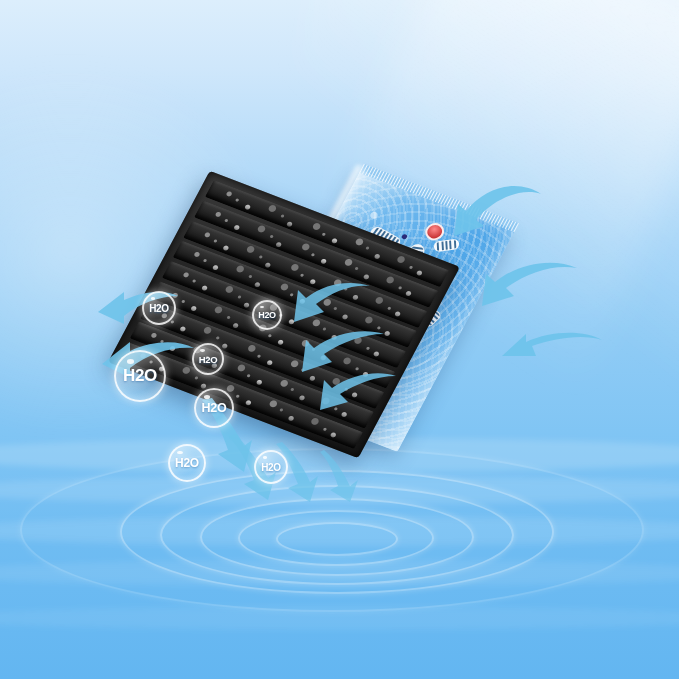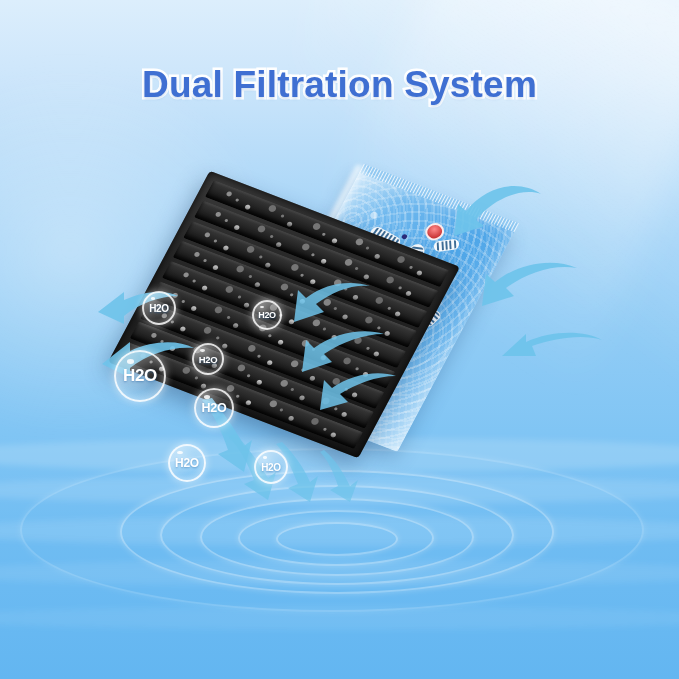--- a/index.html
+++ b/index.html
@@ -219,21 +219,20 @@
     <div class="wave" style="top:130px;height:26px;opacity:.55;"></div>
     <div class="wave" style="top:176px;height:24px;opacity:.45;"></div>
     <div class="ripple" style="left:120px;top:40px;width:430px;height:120px;"></div>
     <div class="ripple" style="left:160px;top:55px;width:350px;height:96px;"></div>
     <div class="ripple" style="left:200px;top:68px;width:270px;height:74px;"></div>
     <div class="ripple" style="left:238px;top:80px;width:192px;height:52px;"></div>
     <div class="ripple" style="left:276px;top:92px;width:118px;height:30px;"></div>
     <div class="ripple" style="left:20px;top:18px;width:620px;height:160px;opacity:.5;"></div>
   </div>
 
-  <div class="title">Dual Filtration System</div>
 
   <div class="assembly">
 
     <div class="sponge">
       <div class="sponge-tex"></div>
       <div class="sponge-fuzz"></div>
       <div class="sponge-edge"></div>
 
       <div class="microbe m-ring" style="left:86px;top:22px;width:14px;height:14px;"></div>
       <div class="microbe m-rod" style="left:100px;top:34px;width:22px;height:9px;transform:rotate(-30deg);"></div>

